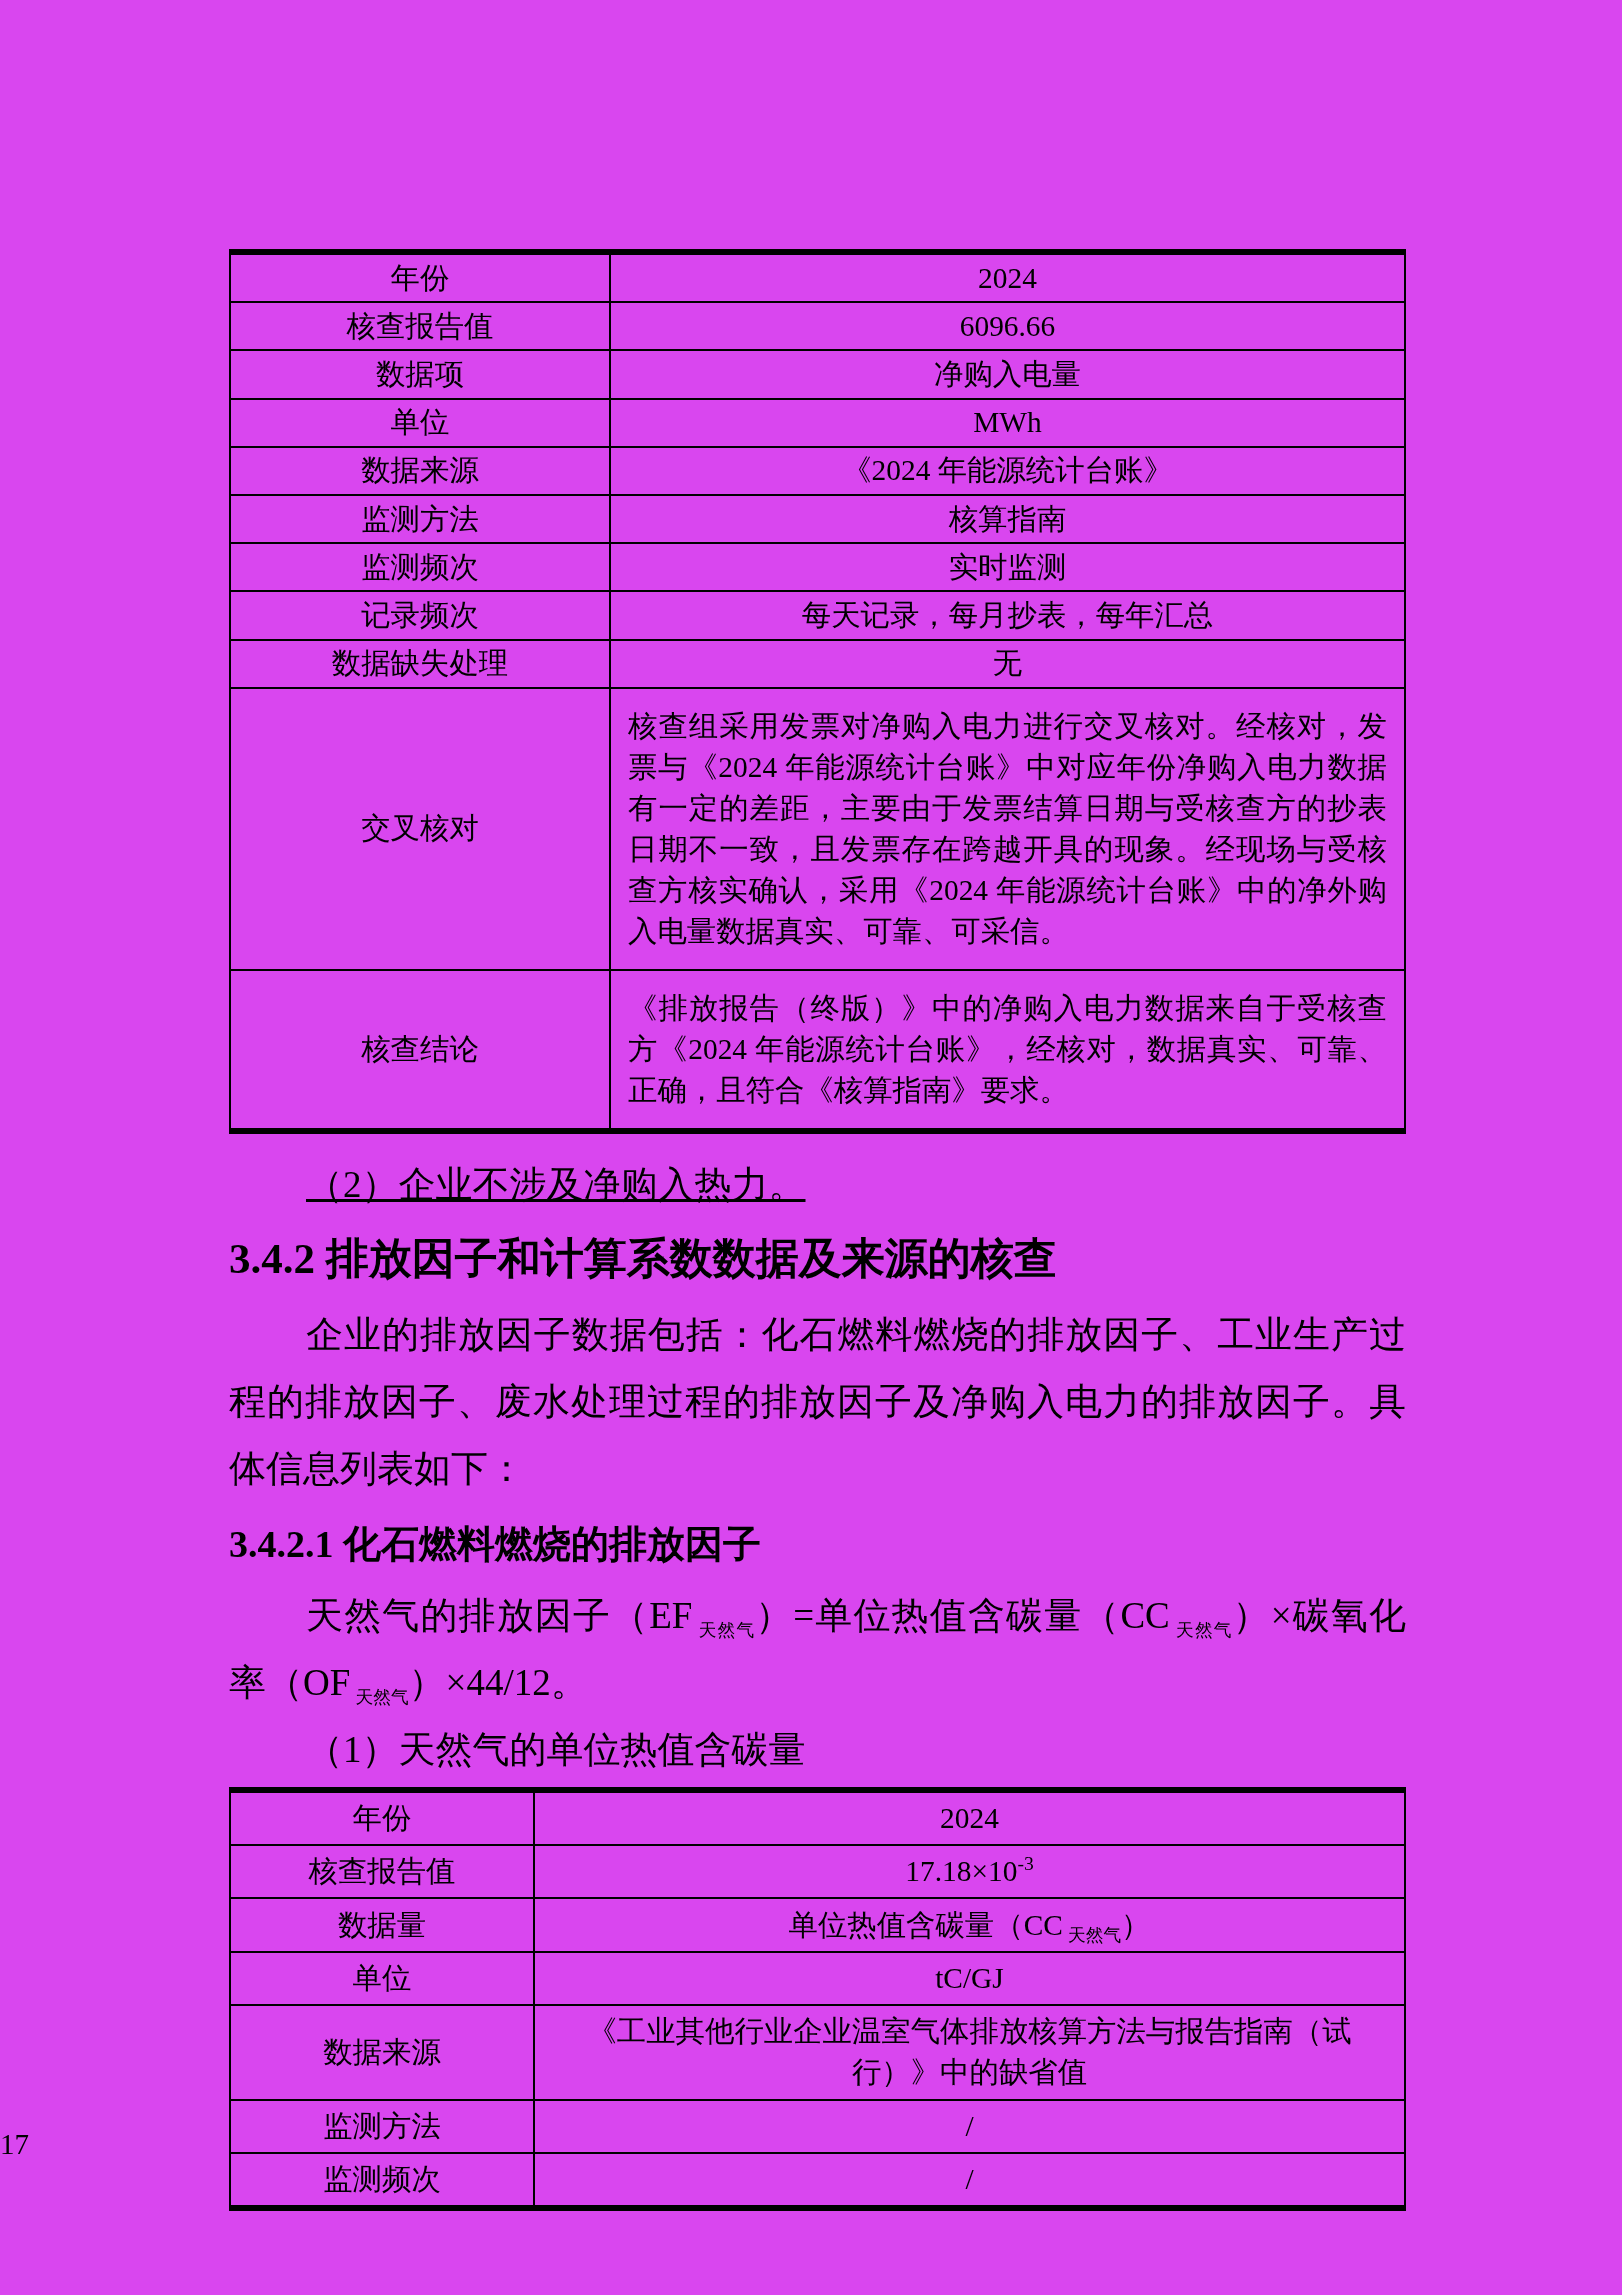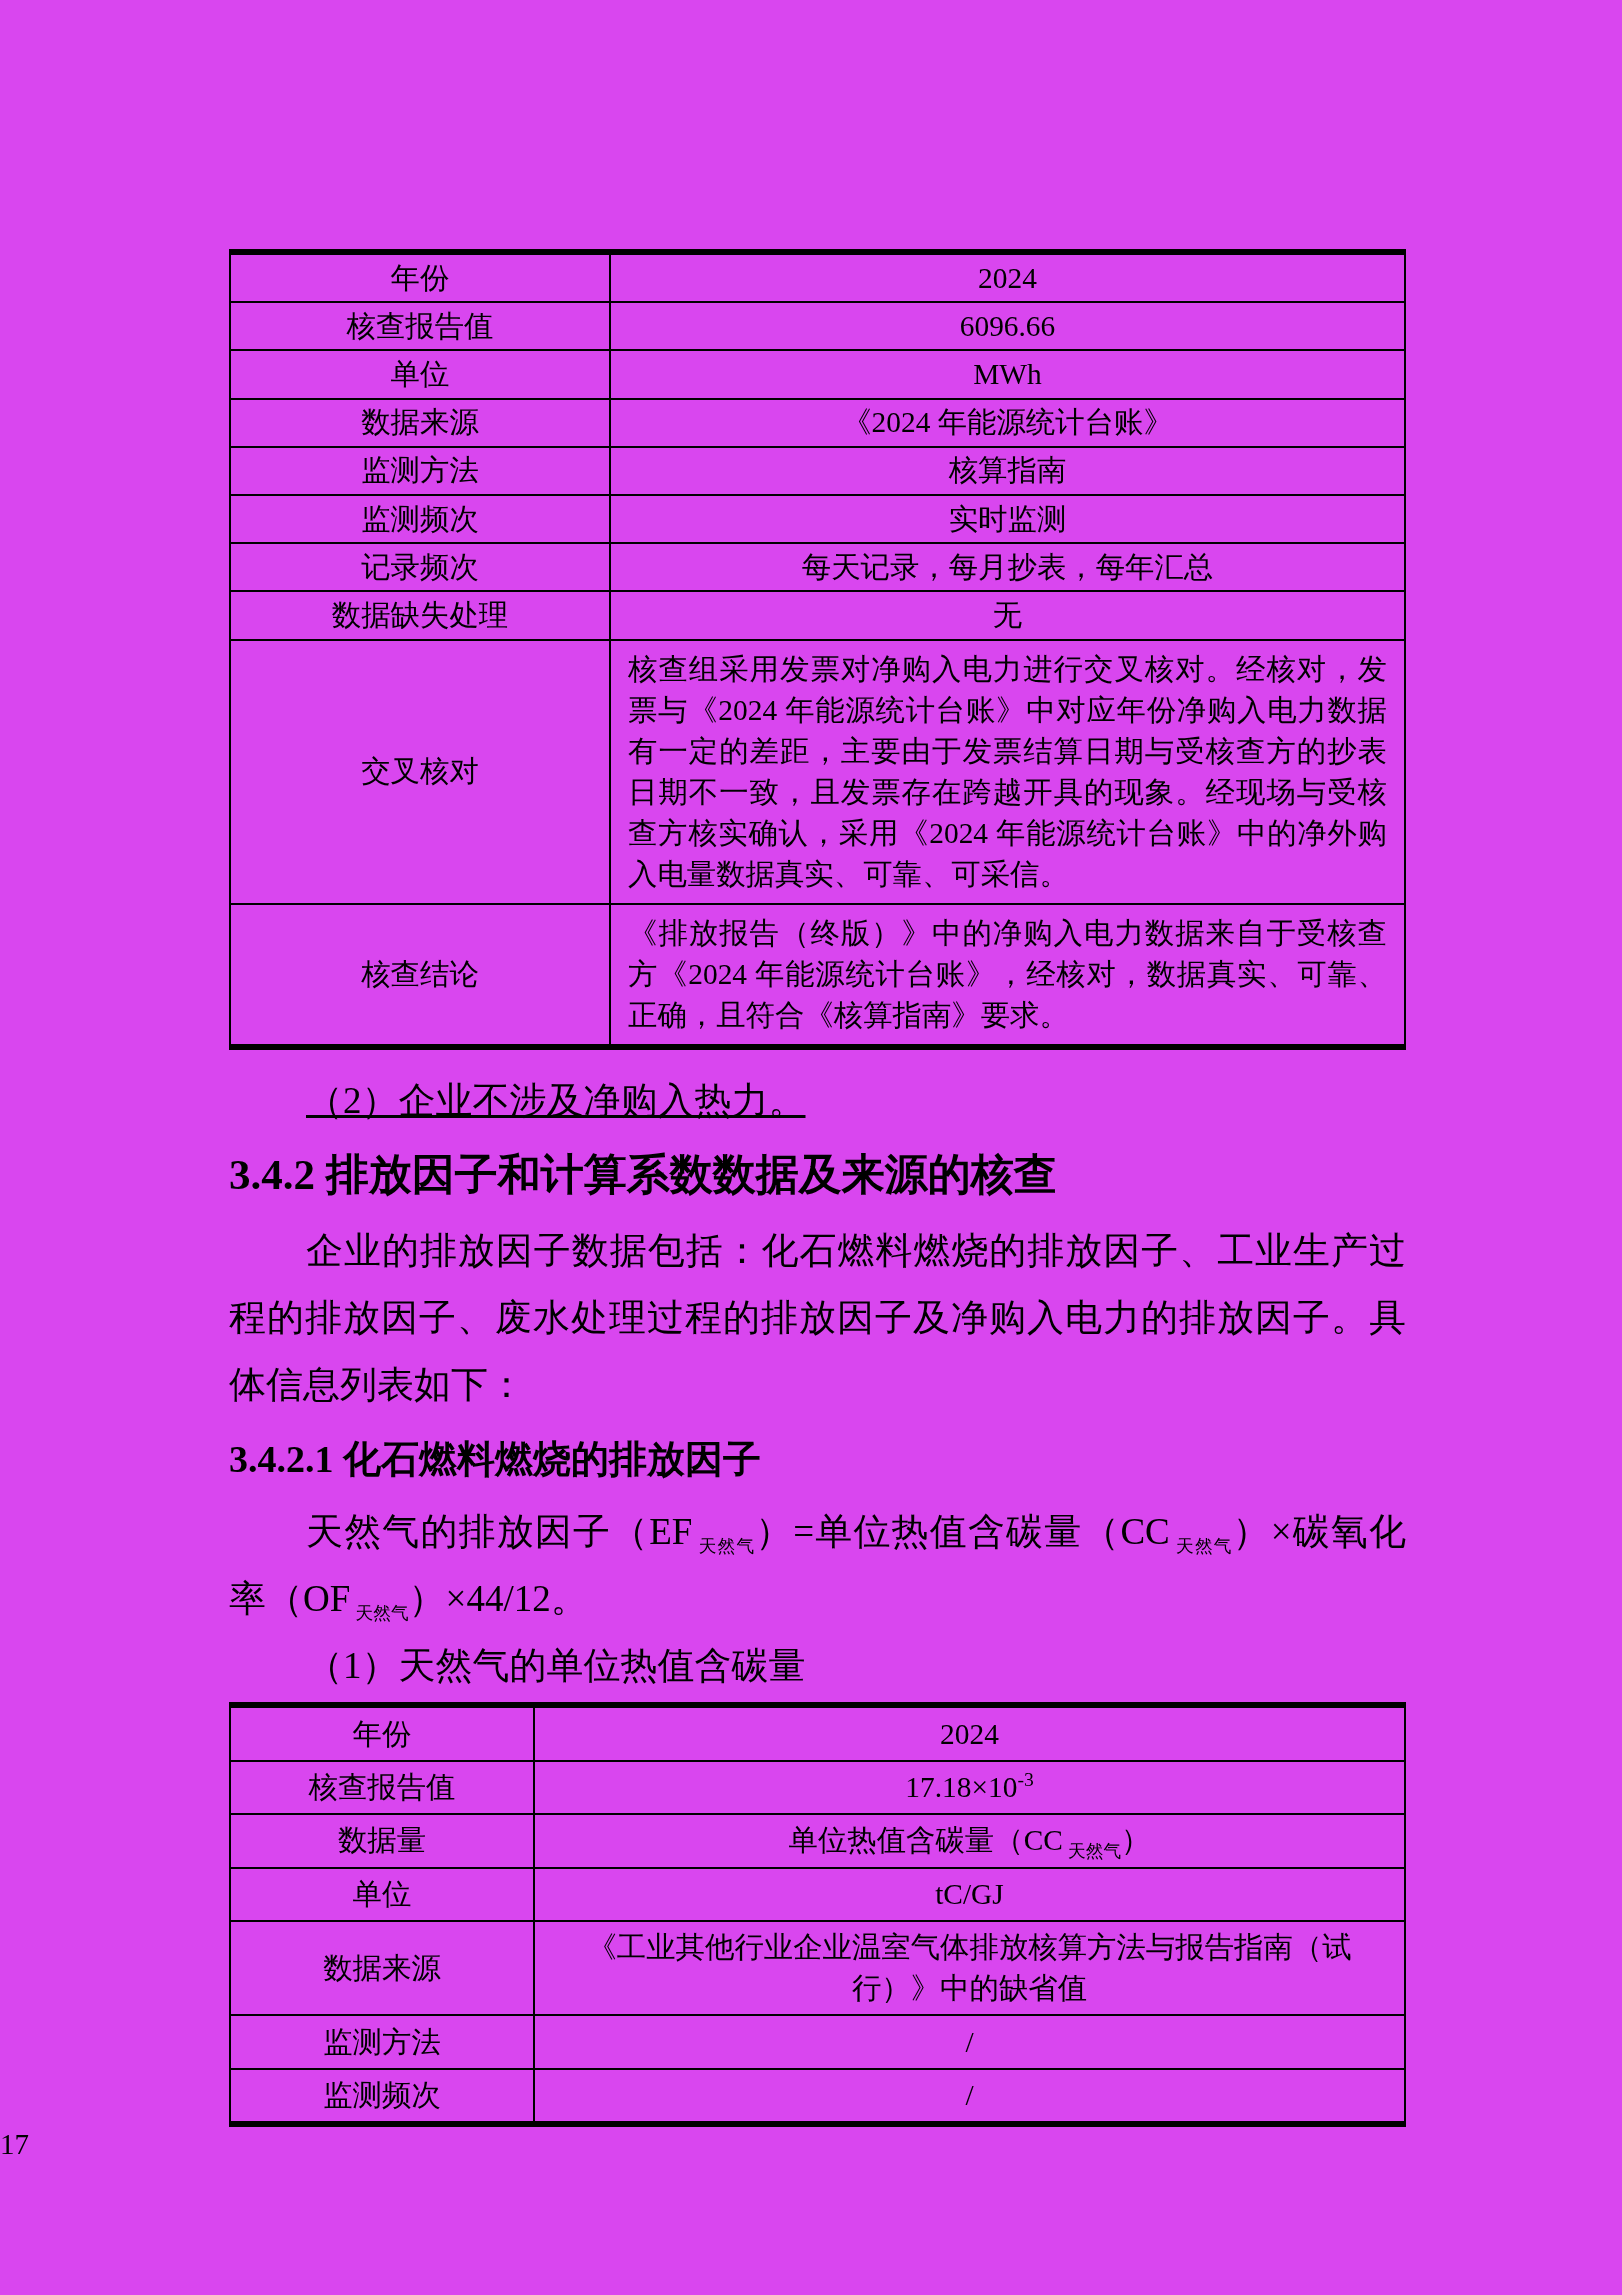--- a/index.html
+++ b/index.html
@@ -32,21 +32,21 @@
     border-bottom: 2.6px solid #000;
     font-size: 29.4px;
     line-height: 41px;
     text-align: center;
     vertical-align: middle;
   }
   .t1 td { padding: 2.6px 15.7px; }
   .t2 td { padding: 5.2px 15.7px; }
   td.long {
     text-align: justify;
-    padding: 8px 17px;
+    padding: 17px 17px;
   }
   sub, sup { line-height: 0; }
   sub { font-size: 17.7px; margin-left: 5.2px; }
   sup { font-size: 19.6px; }
 
   
   .bodytext {
     font-size: 37px;
     line-height: 67px;
     text-align: justify;
@@ -91,20 +91,24 @@
         <col>
       </colgroup>
     <tbody>
       <tr>
         <td>年份</td>
         <td>2024</td>
       </tr>
       <tr>
         <td>核查报告值</td>
         <td>6096.66</td>
+      </tr>
+      <tr>
+        <td>数据项</td>
+        <td>净购入电量</td>
       </tr>
       <tr>
         <td>单位</td>
         <td>MWh</td>
       </tr>
       <tr>
         <td>数据来源</td>
         <td>《2024 年能源统计台账》</td>
       </tr>
       <tr>

